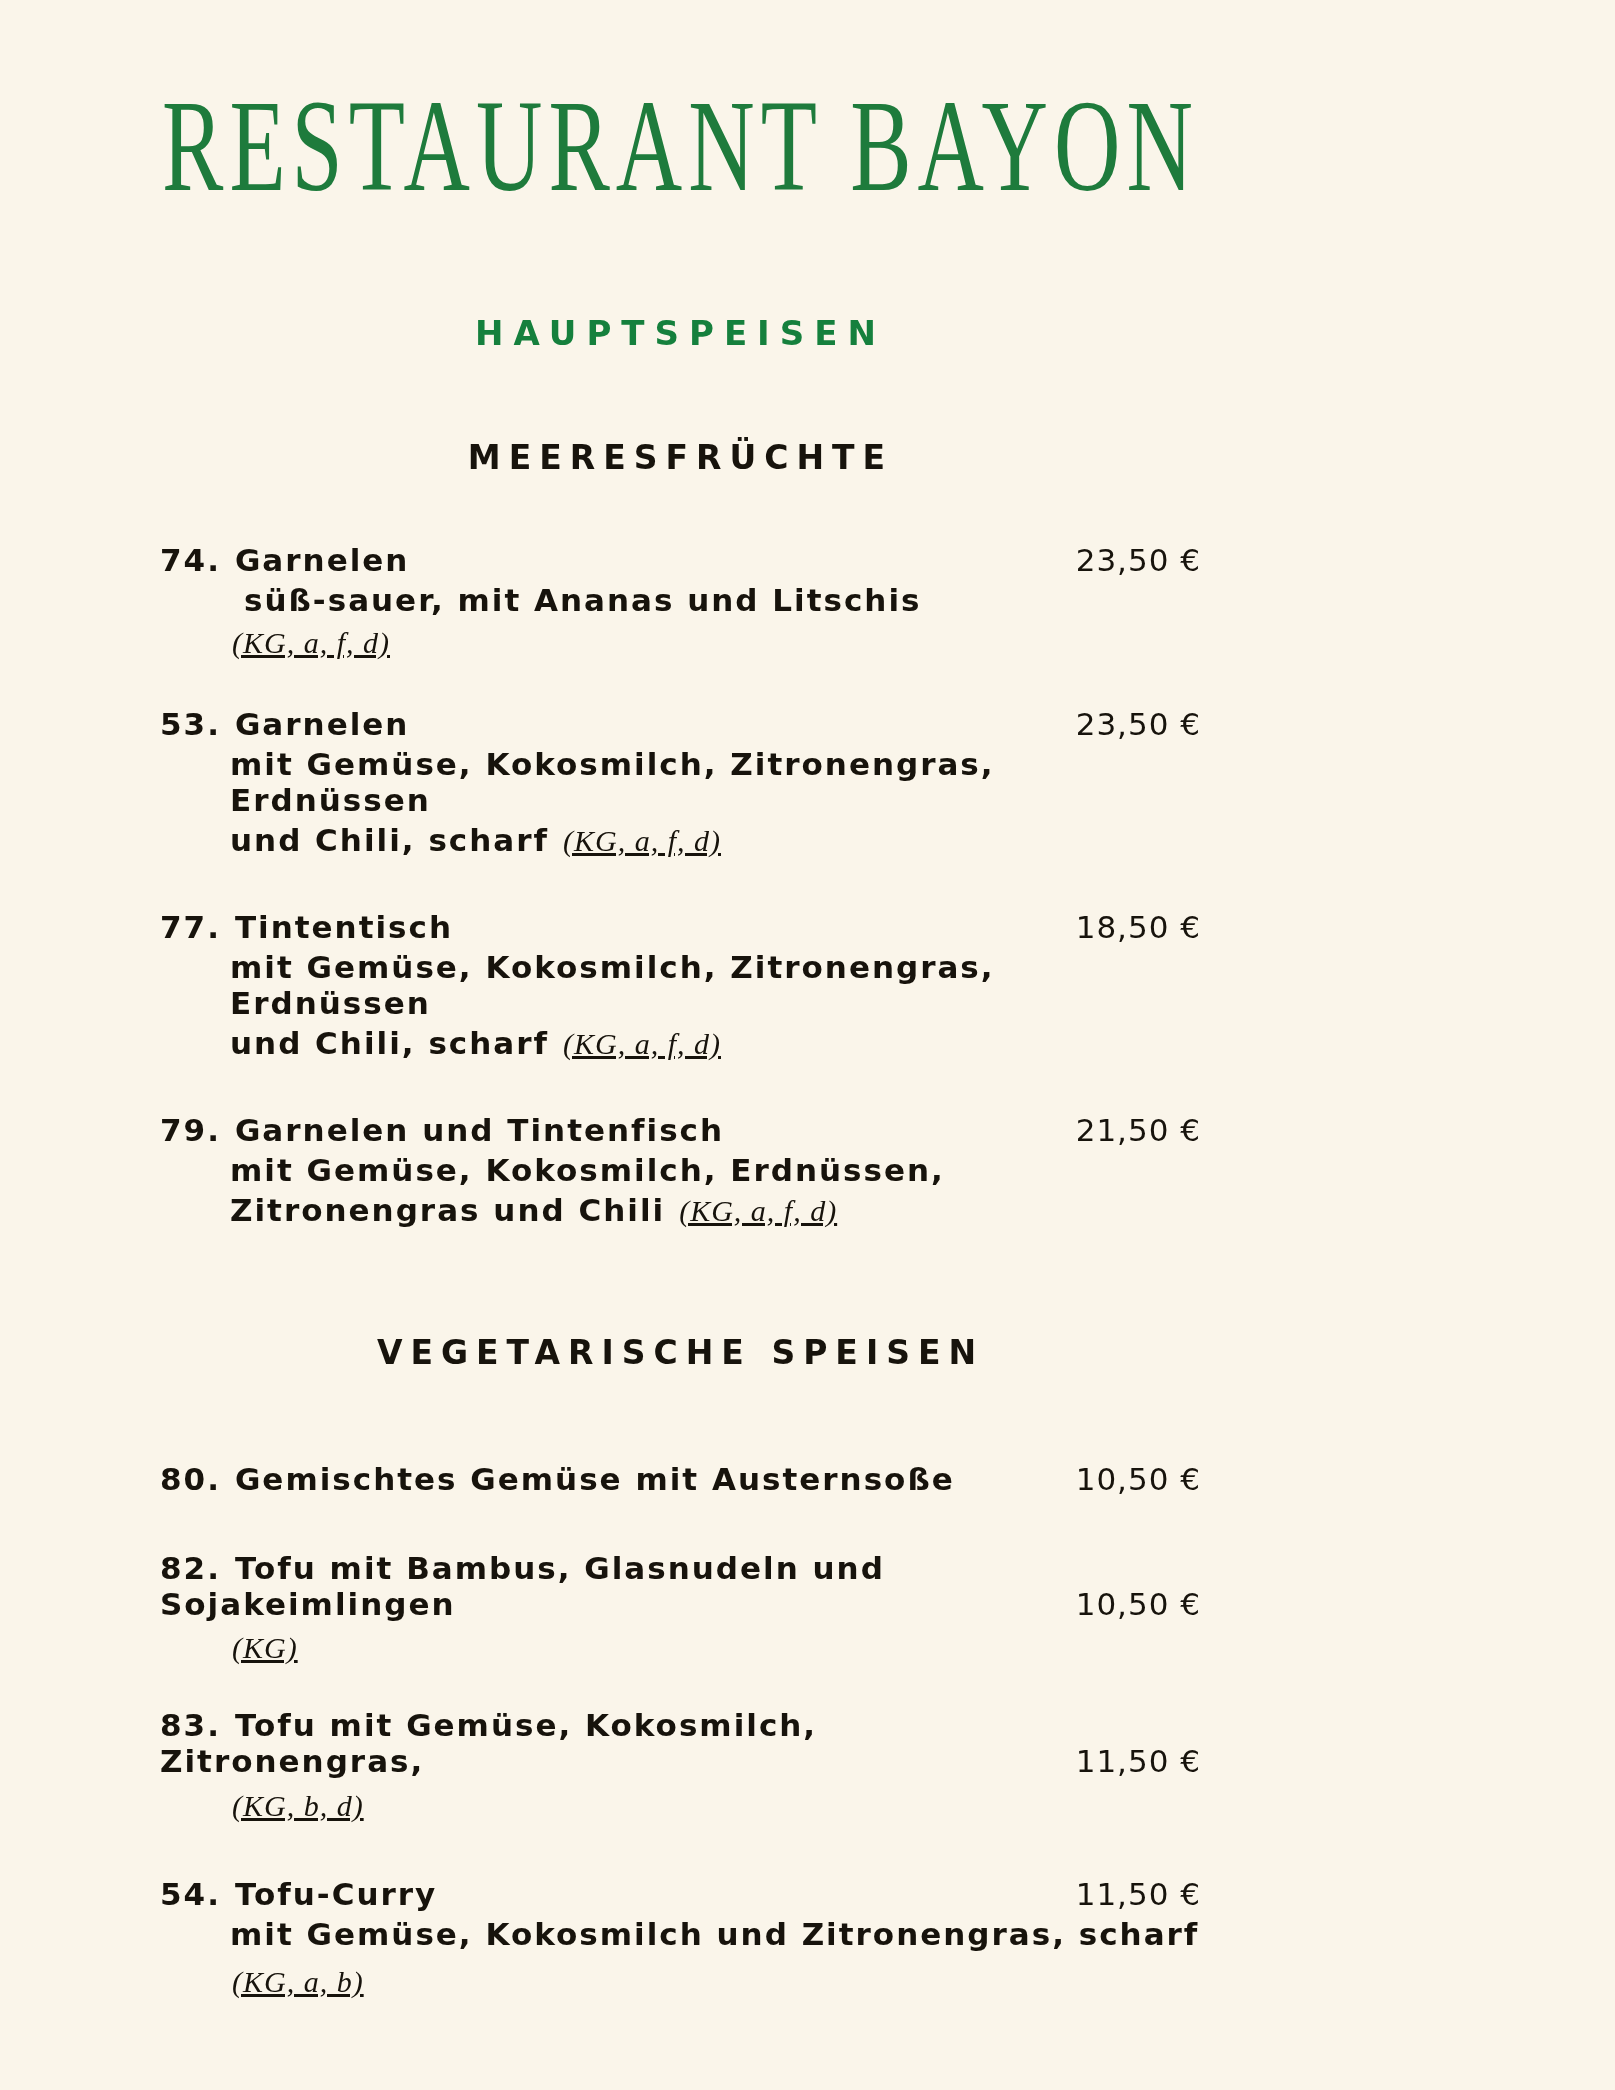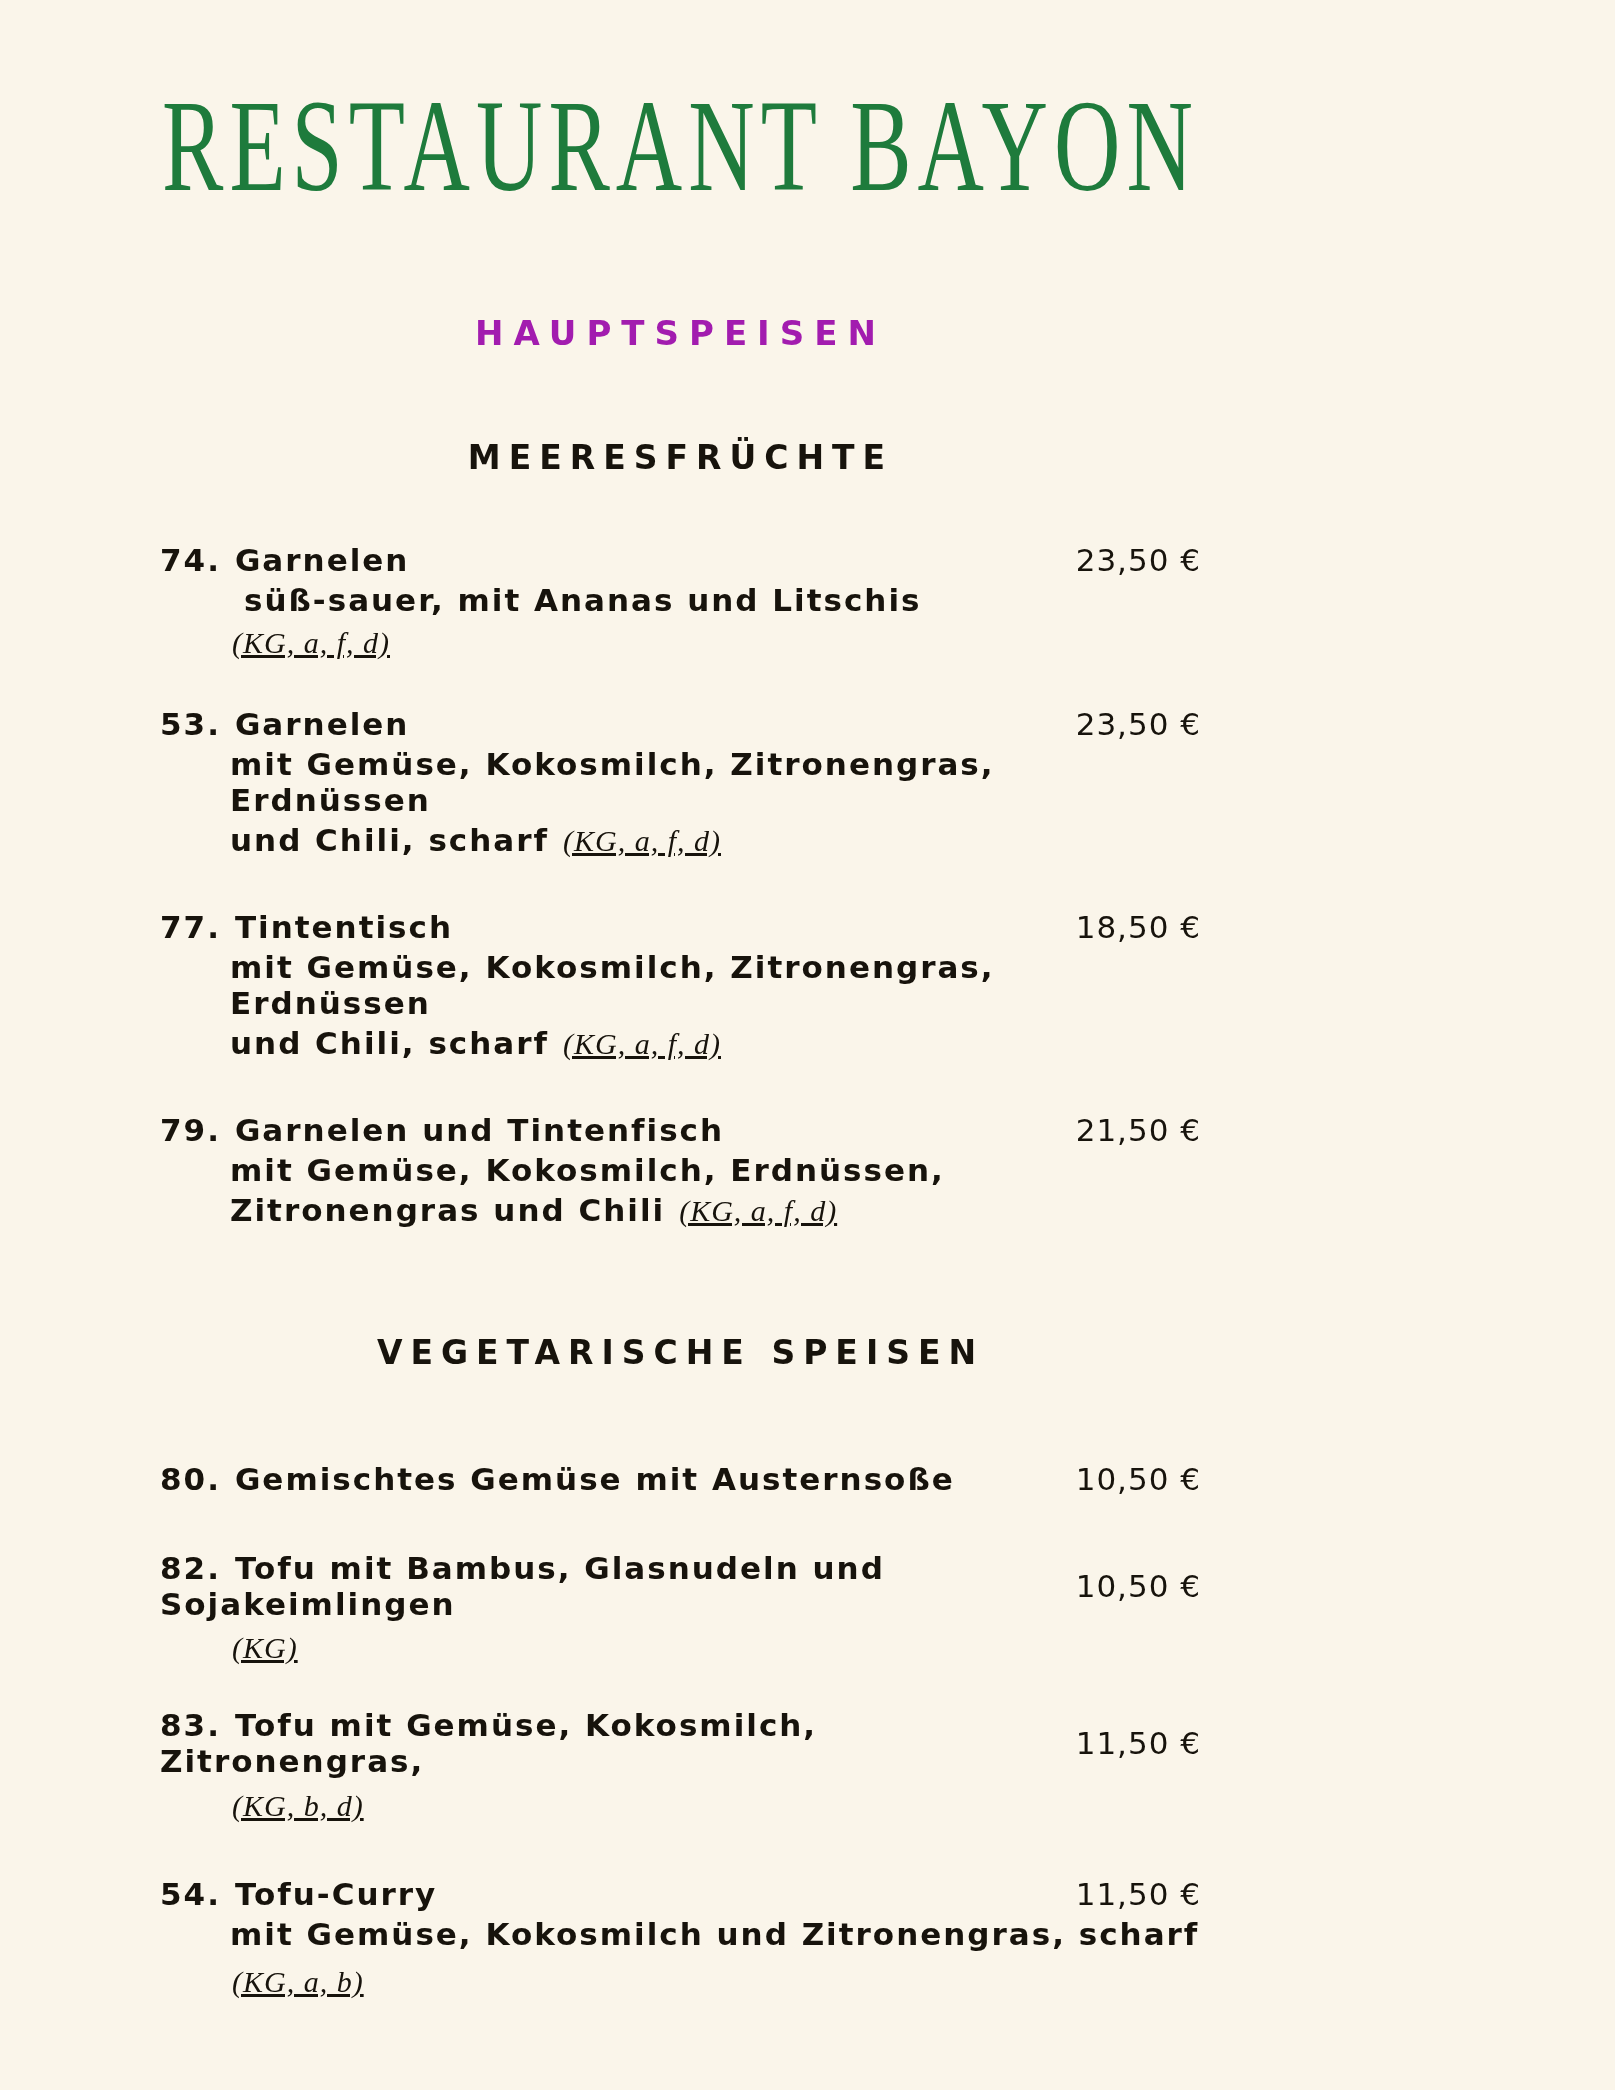--- a/index.html
+++ b/index.html
@@ -27,40 +27,40 @@
     transform: scaleY(1.42);
     transform-origin: center top;
   }
   .page-heading {
     margin: 134px 0 0;
     text-align: center;
     font-size: 34px;
     font-weight: 700;
     letter-spacing: 10px;
     line-height: 1;
-    color: #a21caf;
+    color: #15803d;
   }
   .section-heading {
     text-align: center;
     font-size: 33px;
     font-weight: 700;
     letter-spacing: 8px;
     line-height: 1;
     color: #17130C;
     margin: 0;
   }
   .sh-meeres { margin-top: 91px; }
   .sh-veg   { margin-top: 107px; }
 
   .item { margin: 0; }
   .row { line-height: 36px; }
   .head {
     display: flex;
     justify-content: space-between;
-    align-items: center;
+    align-items: flex-end;
   }
   .nm { font-weight: 700; font-size: 31px; letter-spacing: 2px; }
   .num { margin-right: 14px; }
   .price {
     font-weight: 400;
     font-size: 31px;
     letter-spacing: 1px;
     white-space: nowrap;
     margin-left: 30px;
   }

